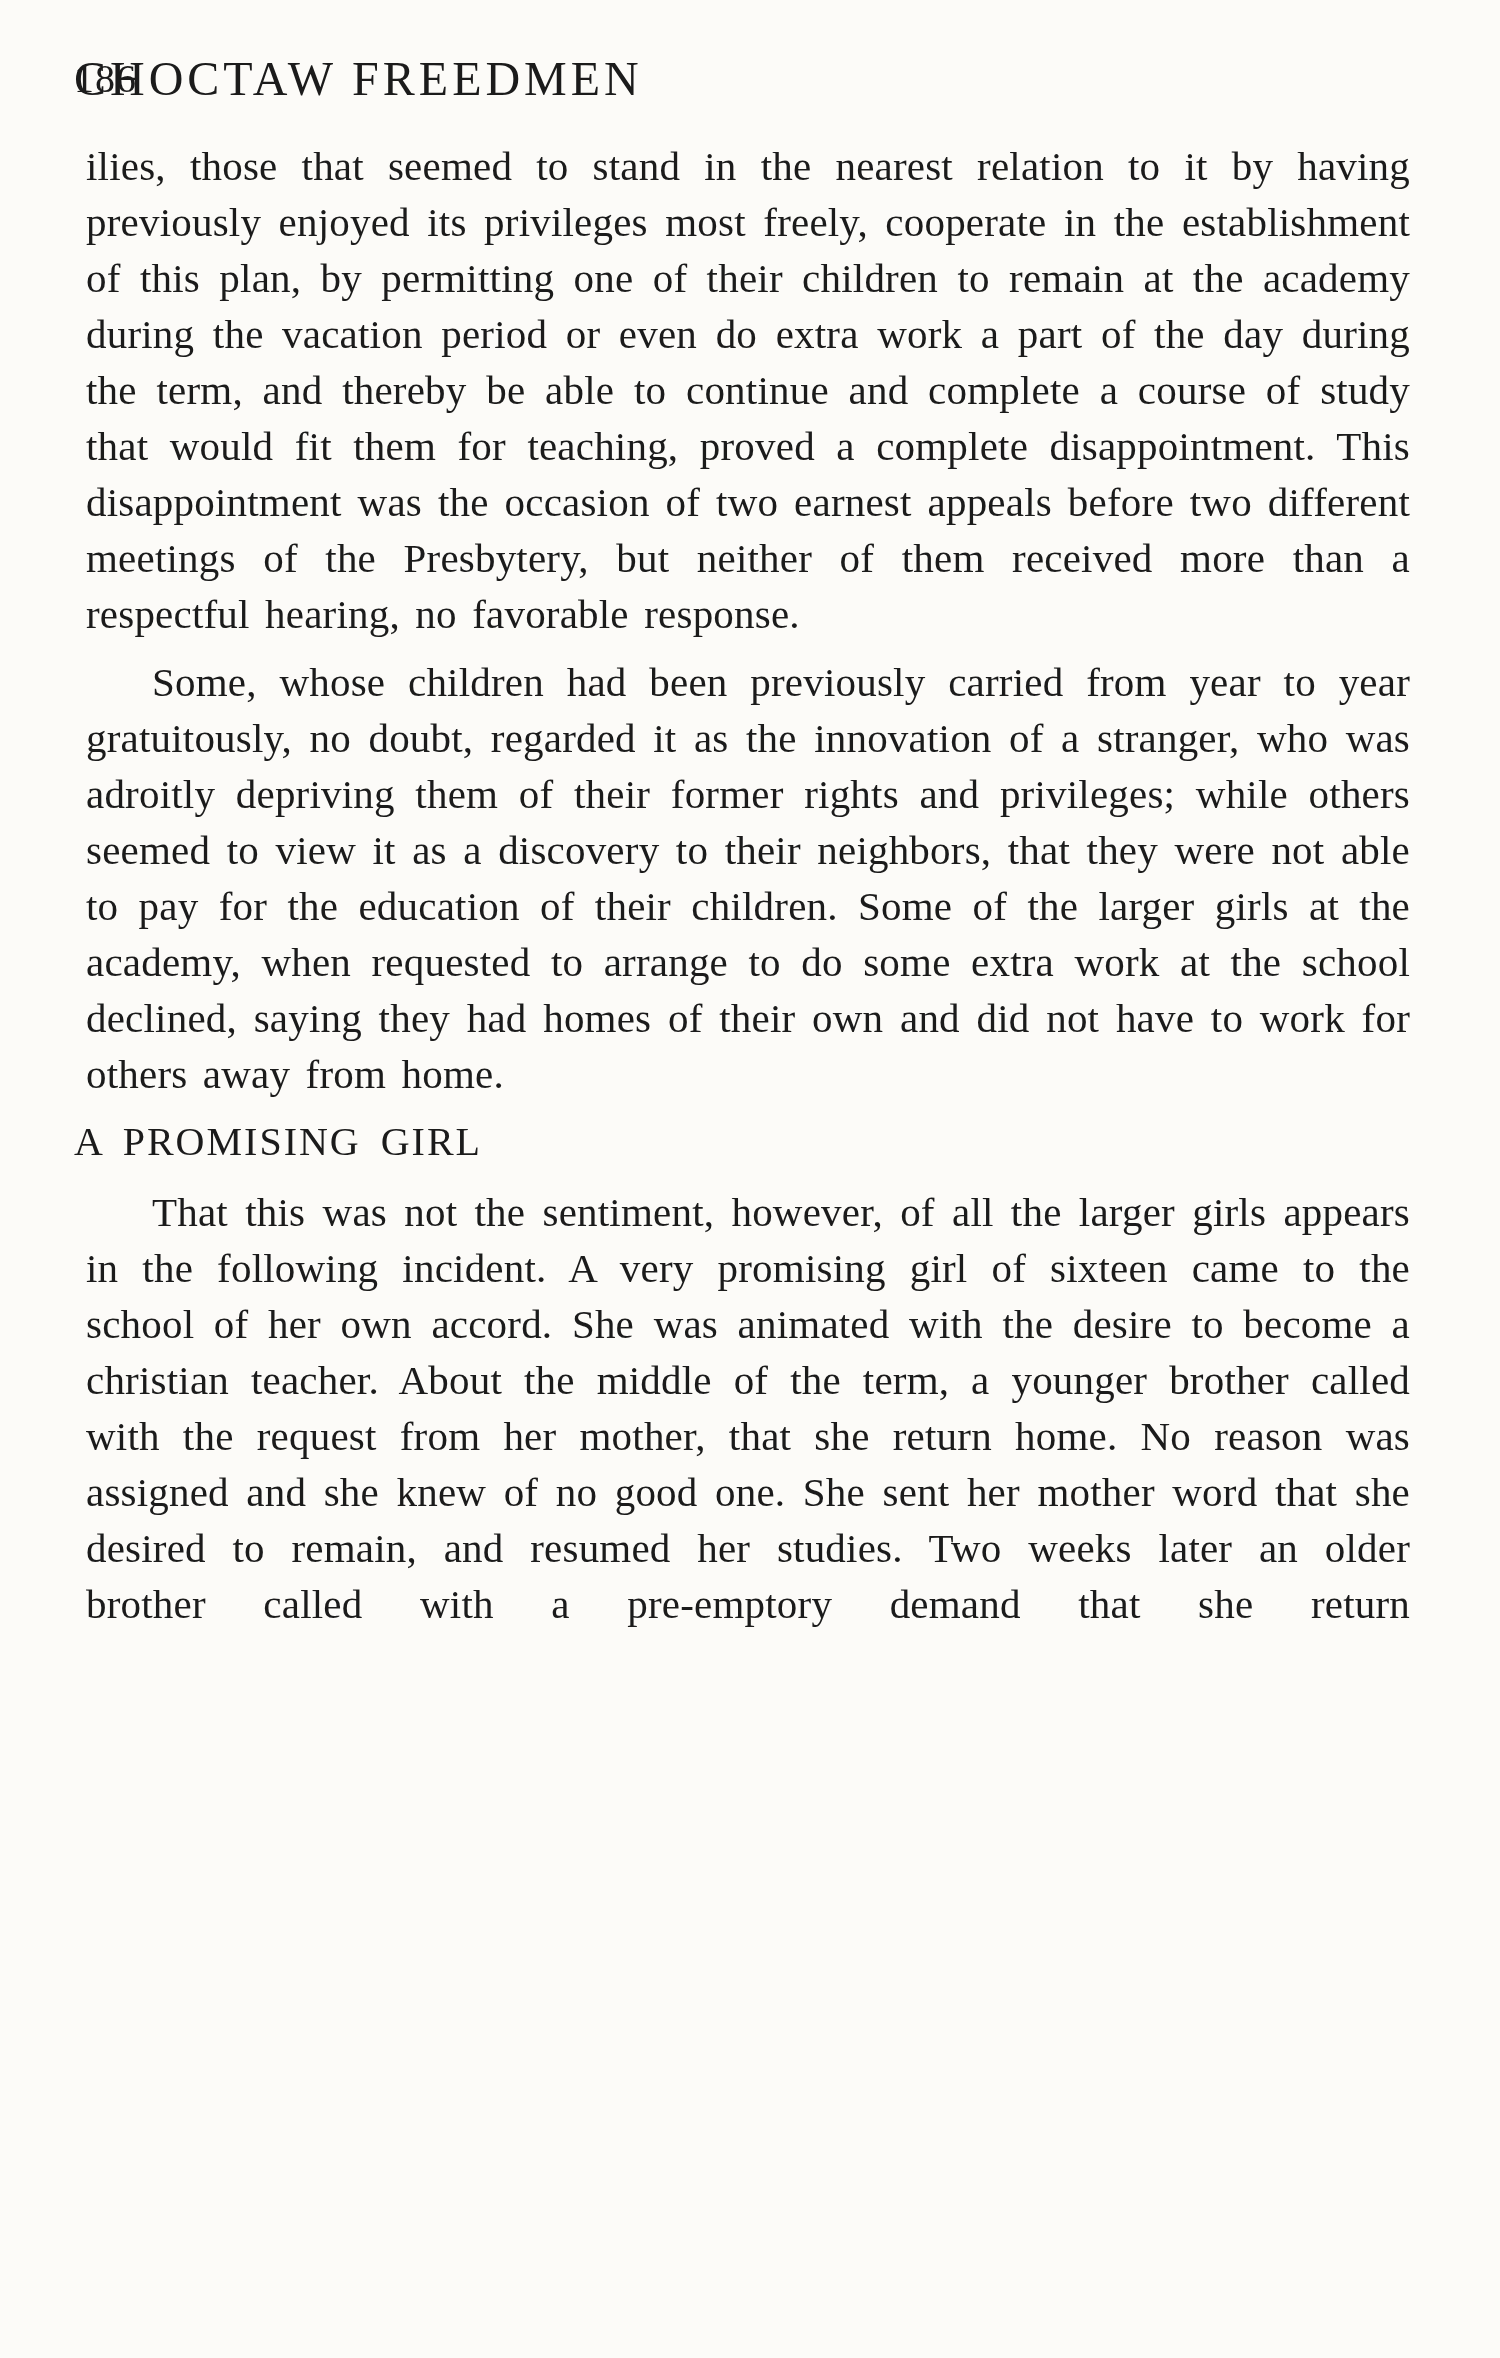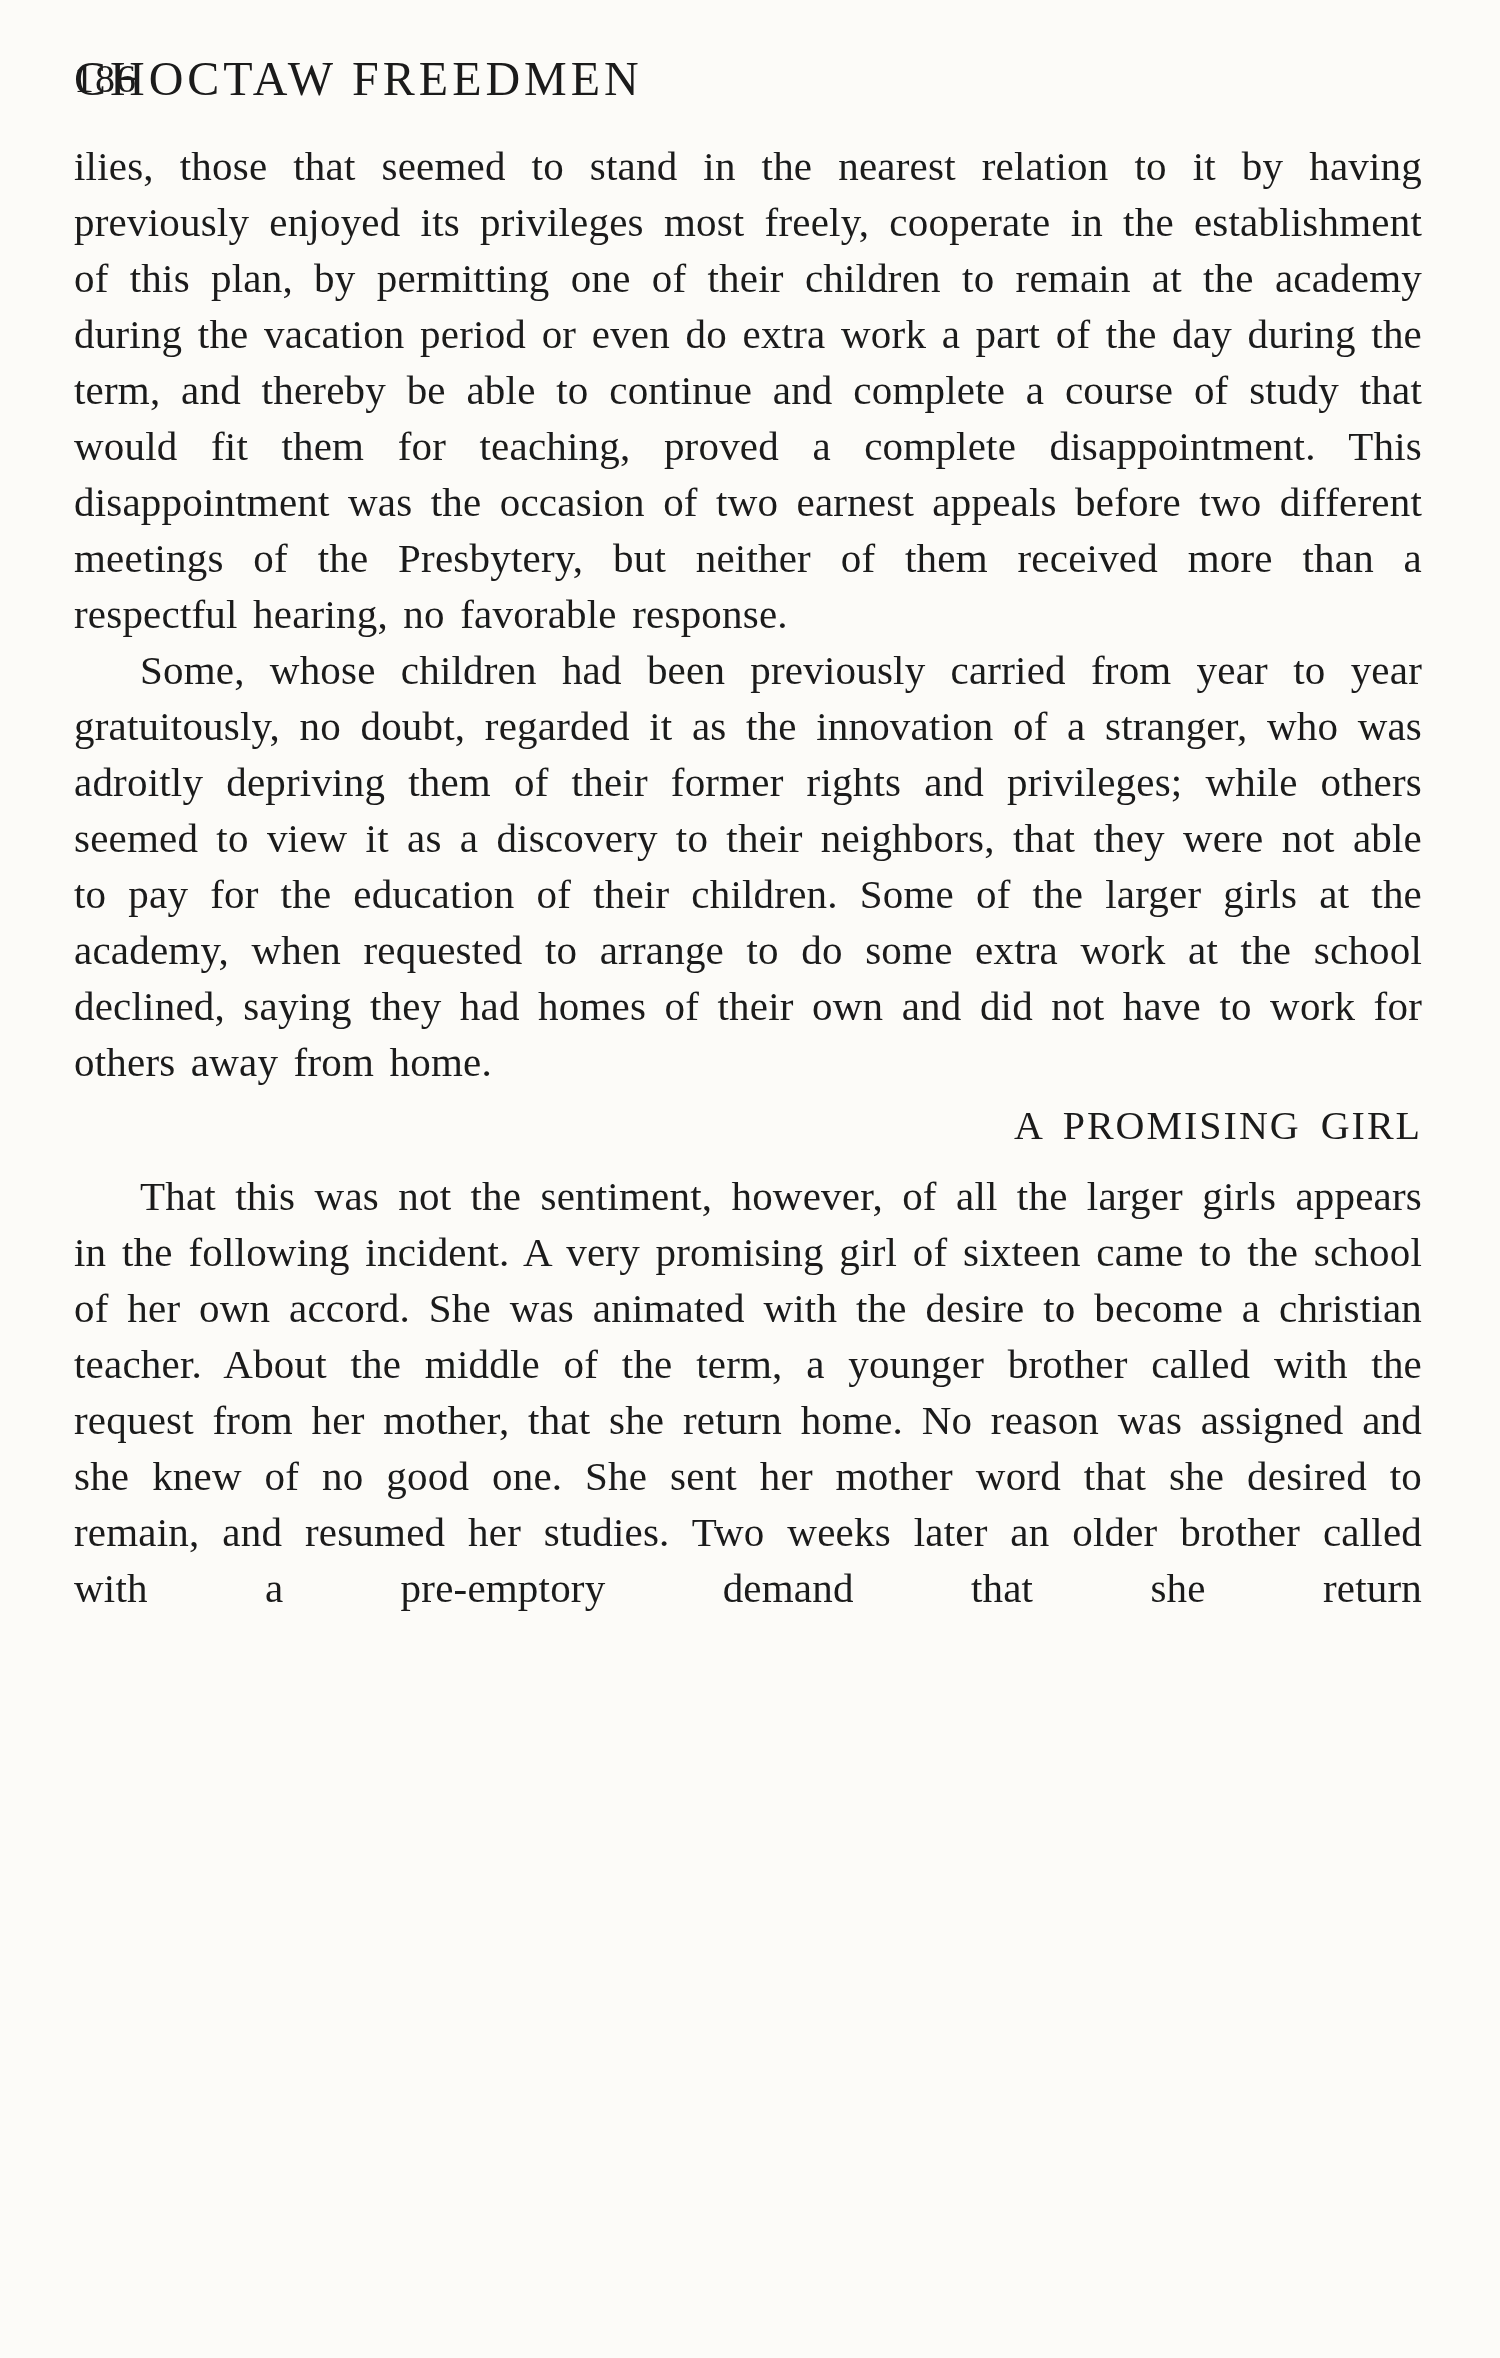--- a/index.html
+++ b/index.html
@@ -33,39 +33,39 @@
     letter-spacing: 1px;
   }
   .running-title {
     display: block;
     text-align: left;
     font-size: 48px;
     line-height: 50px;
     letter-spacing: 4px;
   }
   .body-para {
-    margin: 0;
+    margin: 12px;
     font-size: 41px;
     line-height: 56px;
     text-align: justify;
     word-spacing: 5px;
     letter-spacing: 0.2px;
   }
   .indent {
     text-indent: 66px;
   }
   .justify-last {
     text-align-last: justify;
   }
   .section-heading {
     margin: 8px 0 14px 0;
     font-size: 40px;
     line-height: 56px;
     font-weight: normal;
-    text-align: right;
+    text-align: left;
     letter-spacing: 2px;
     word-spacing: 8px;
   }
 </style>
 </head>
 <body>
 
 <div class="page">
 
   <div class="header">

